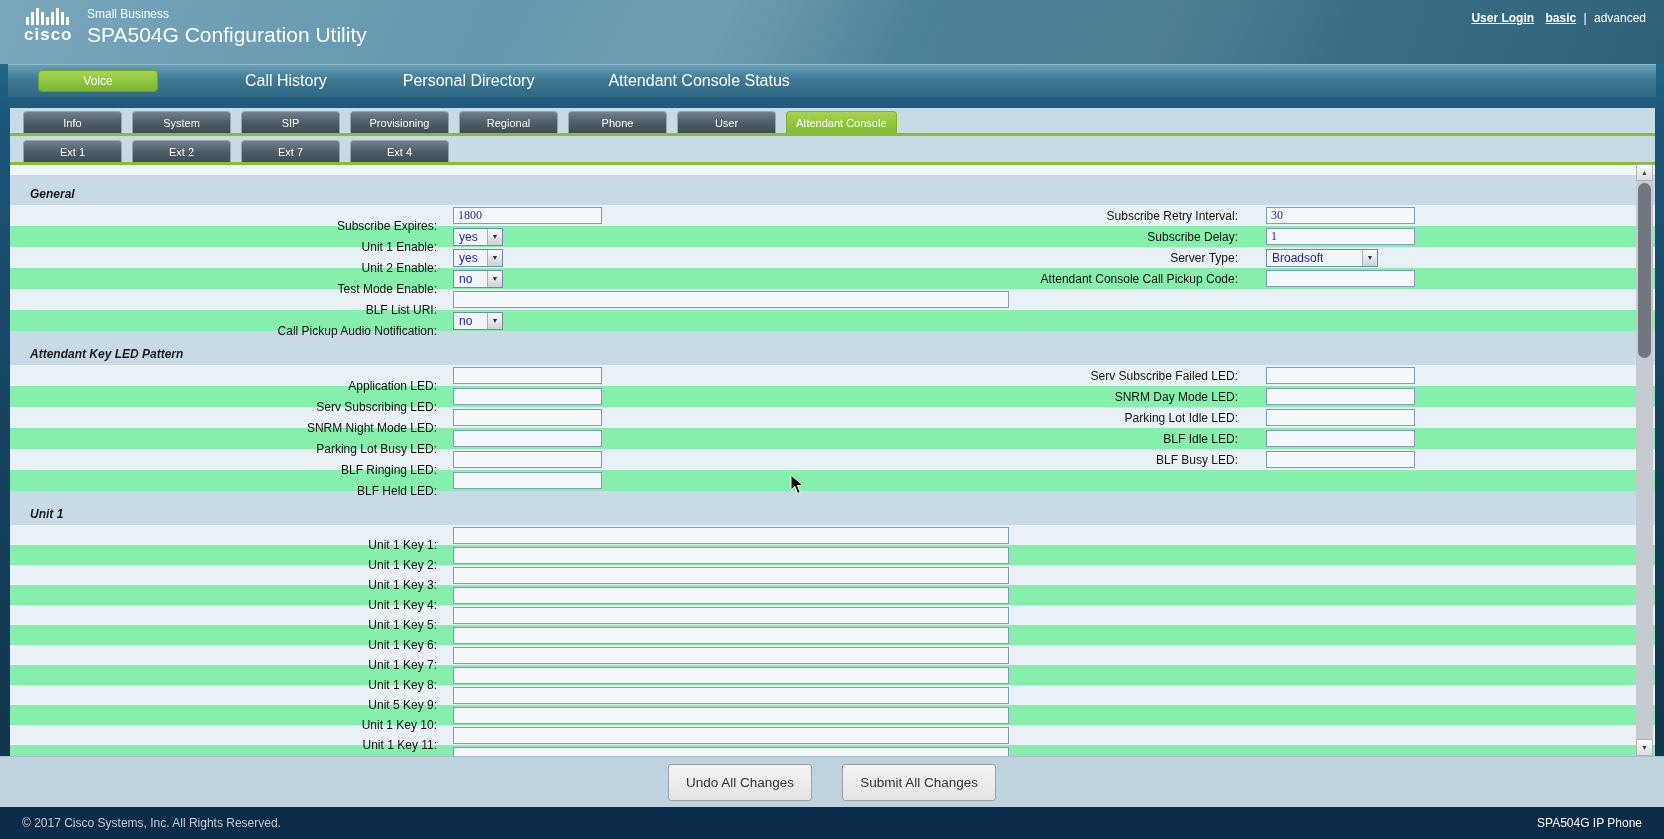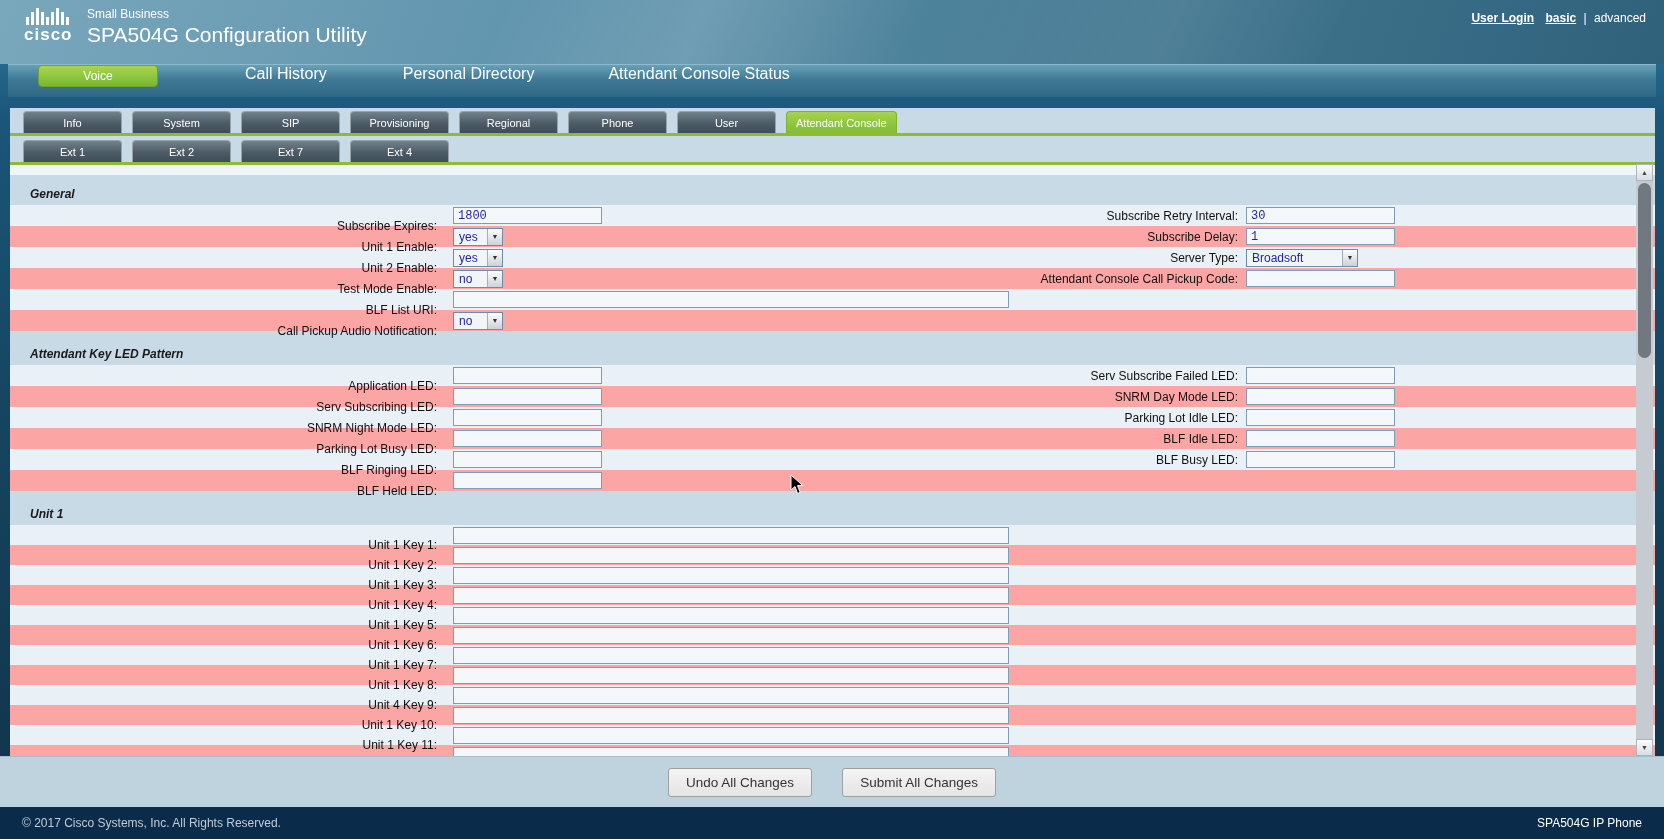--- a/index.html
+++ b/index.html
@@ -20,21 +20,21 @@
   .brand-text { position:absolute; left:87px; top:7px; z-index:2; color:#fff; }
   .brand-small { font-size:12px; line-height:15px; }
   .brand-title { font-size:21px; line-height:26px; }
   .top-links { position:absolute; right:18px; top:11px; z-index:2; color:#fff; font-size:12px; }
   .top-links .lnk { font-weight:bold; text-decoration:underline; color:#fff; cursor:pointer; }
   .top-links .sep { margin:0 4px; }
 
   
   .navbar { position:absolute; top:64px; left:8px; width:1648px; height:33px;
     background:linear-gradient(180deg,#68A0B6 0%,#3F7995 45%,#2F6884 100%);
-    border-top:1px solid #8FBACB; display:flex; align-items:flex-start; }
+    border-top:1px solid #8FBACB; display:flex; align-items:center; }
   .nav-btn-active { margin-left:30px; width:120px; height:22px; border-radius:4px;
     background:linear-gradient(180deg,#AAD44E 0%,#8CC63F 55%,#7CB52F 100%);
     border:1px solid #6FA32B; color:#fff; font-size:12px;
     display:flex; align-items:center; justify-content:center; cursor:pointer; }
   .nav-item { color:#fff; font-size:16px; cursor:pointer; }
 
   
   .panel { position:absolute; left:10px; top:108px; width:1645px; height:648px;
     background:#C9DAE7; overflow:hidden; }
   .tabrow { display:flex; gap:10px; padding-left:13px; height:22px; }
@@ -48,28 +48,28 @@
     background:linear-gradient(180deg,#A8D24E 0%,#8CC63F 60%,#83BC35 100%); }
   .greenline { height:3px; background:#8DBB37; }
   .whitestrip { height:10px; background:#F0F5F9; }
   .spacer8 { height:8px; } .spacer12 { height:12px; }
 
   .sec-title { height:22px; display:flex; align-items:center; padding-left:20px;
     font-size:12px; font-weight:bold; color:#1A1A1A;font-style:italic; }
   .frow { display:flex; align-items:center; height:21px; font-size:12px; color:#111; }
   .frow.krow { height:20px; }
   .frow.light { background:#E9F0F6; }
-  .frow.dark  { background:#fca5a5; }
+  .frow.dark  { background:#86efac; }
   .lab-l { width:435px; text-align:right; padding-right:8px;margin-top:20px; }
   .field-l { width:566px; padding-left:8px; display:flex; align-items:center; }
   .lab-r { width:235px; text-align:right; padding-right:8px; }
-  .field-r { width:160px; margin-left:0; display:flex; align-items:center; }
+  .field-r { width:160px; margin-left:20px; display:flex; align-items:center; }
 
   .inp { width:149px; height:17px; border:1px solid #7F9DB9; background:#F5F8FA;
-    color:#2424A8; font-size:12px; font-family:Liberation Mono, monospace;
+    color:#2424A8; font-size:12px; font-family:Liberation Serif, serif;
     padding:0 4px; }
   .inp-long { width:556px; }
   .sel { width:50px; height:18px; border:1px solid #6E8CA8; background:#F2F5F7;
     display:inline-flex; align-items:center; cursor:pointer; }
   .sel-wide { width:112px; }
   .sel-text { flex:1; color:#2424A8; font-size:12px; padding-left:5px; overflow:hidden; white-space:nowrap; }
   .sel-btn { width:15px; height:16px; border-left:1px solid #9FB0BE;
     background:linear-gradient(180deg,#FDFDFD,#CDD2D8); color:#333; font-size:7px;
     display:flex; align-items:center; justify-content:center; }
 
@@ -80,21 +80,21 @@
     background:linear-gradient(180deg,#FAFBFC,#D9DDE1); border:1px solid #AEB4BA;
     color:#444; font-size:7px; display:flex; align-items:center; justify-content:center; cursor:pointer; }
   .sb-up { top:0; } .sb-down { bottom:0; }
   .sb-thumb { position:absolute; left:2px; top:19px; width:13px; height:175px;
     background:#71787F; border-radius:7px; cursor:pointer; }
 
   
   .button-bar { position:absolute; left:0; top:756px; width:1664px; height:51px;
     background:#BFD3DF; border-top:1px solid #A8BECC;
     display:flex; align-items:center; justify-content:center; gap:30px; }
-  .act-btn { height:29px; padding:0 17px; font-size:13.5px; color:#333;
+  .act-btn { height:37px; padding:0 17px; font-size:13.5px; color:#333;
     font-family:"Liberation Sans",sans-serif;
     background:linear-gradient(180deg,#F4F4F4,#E4E4E4); border:1px solid #A0A0A0;
     border-radius:3px; cursor:pointer; }
   .footer { position:absolute; left:0; bottom:0; width:1664px; height:32px;
     background:#0A2B49; display:flex; align-items:center; justify-content:space-between;
     padding:0 22px; font-size:12px; }
   .copyright { color:#C2CBD6; }
   .product { color:#fff; }
 
   .cursor { position:absolute; left:790px; top:474px; z-index:50; pointer-events:none; }
@@ -329,21 +329,21 @@
           <input class="inp inp-long" type="text" value="" style="">
         </div>
       </div>
       <div class="frow krow dark">
         <div class="lab-l">Unit 1 Key 8:</div>
         <div class="field-l">
           <input class="inp inp-long" type="text" value="" style="">
         </div>
       </div>
       <div class="frow krow light">
-        <div class="lab-l">Unit 4 Key 9:</div>
+        <div class="lab-l">Unit 5 Key 9:</div>
         <div class="field-l">
           <input class="inp inp-long" type="text" value="" style="">
         </div>
       </div>
       <div class="frow krow dark">
         <div class="lab-l">Unit 1 Key 10:</div>
         <div class="field-l">
           <input class="inp inp-long" type="text" value="" style="">
         </div>
       </div>

